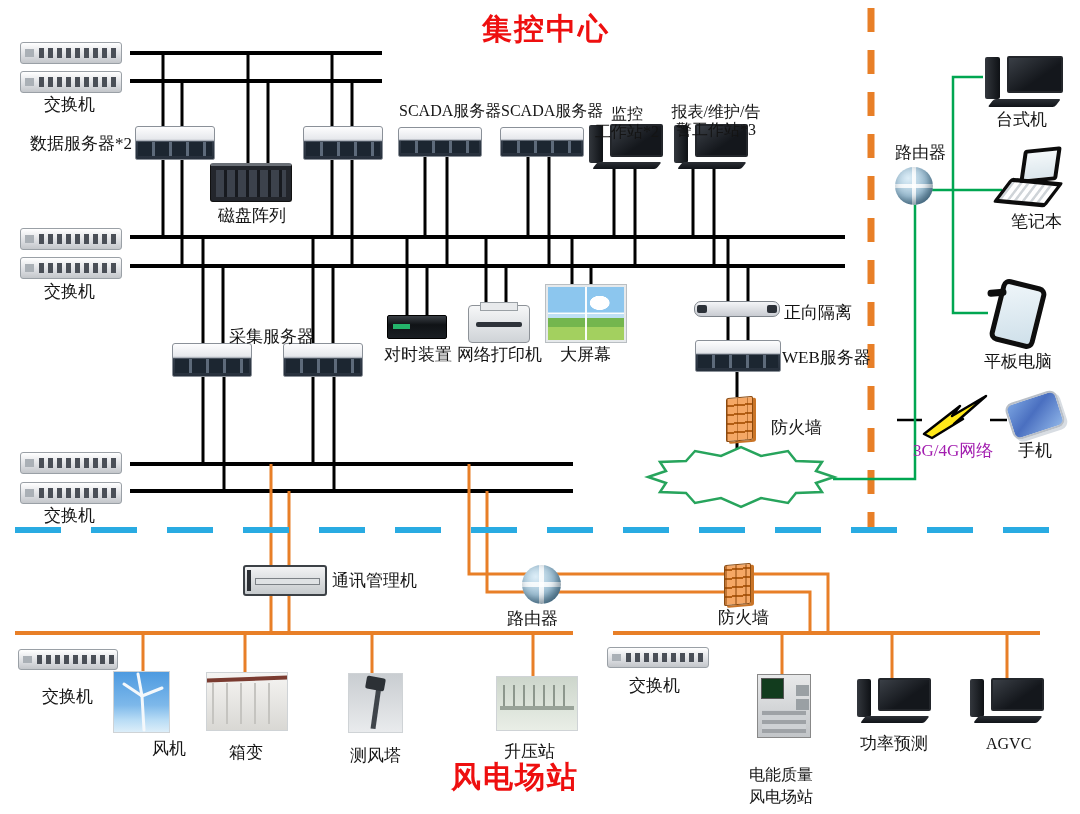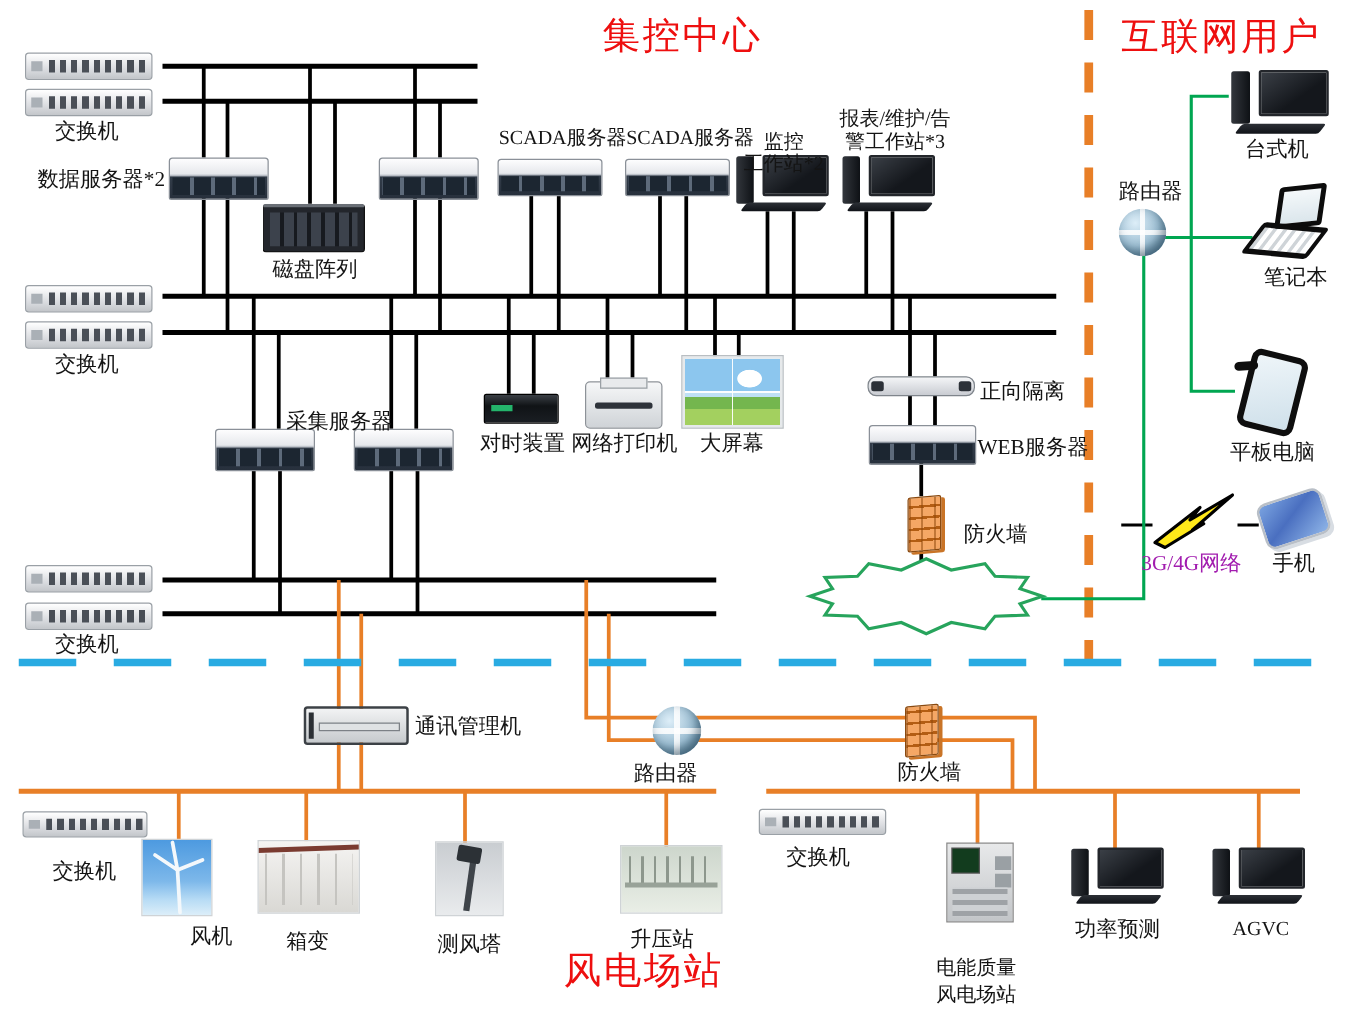--- a/index.html
+++ b/index.html
@@ -1,20 +1,20 @@
 <!DOCTYPE html>
 <html><head>
 <meta charset="utf-8">
 <style>
   html,body{margin:0;padding:0;background:#fff;}
   #canvas{position:relative;width:1080px;height:814px;background:#fff;overflow:hidden;
           font-family:"Liberation Serif","DejaVu Serif",serif;}
   #wires{position:absolute;left:0;top:0;}
 
-  .title{position:absolute;font-weight:normal;font-size:30px;line-height:1.1;color:#ee0f0f;
+  .title{position:absolute;font-weight:bold;font-size:30px;line-height:1.1;color:#ee0f0f;
          letter-spacing:2px;white-space:nowrap;}
   .lbl{position:absolute;font-size:17px;line-height:1.25;color:#141414;white-space:nowrap;}
   .lbl.s{font-size:16px;text-align:center;}
   .lbl2{position:absolute;font-size:16px;line-height:18px;color:#141414;text-align:center;margin-top:27px;}
   .cloud-lbl{position:absolute;left:653px;top:469px;width:176px;text-align:center;
              font-size:19px;color:#2fae68;white-space:nowrap;}
   .maroon{color:#a21caf;}
 
   
   .sw{position:absolute;background:linear-gradient(#ffffff,#d9dbdf 65%,#c3c6ca);
@@ -166,21 +166,20 @@
     <path stroke="#e87f27" stroke-width="7" stroke-dasharray="24 18" fill="none" d="M871 8V528"></path>
 
     <path stroke="#29abe2" stroke-width="6" stroke-dasharray="46 30" fill="none" d="M15 530H1068"></path>
 
     <path stroke="#00a651" stroke-width="2.5" fill="none" d="M983 77H953V313H988 M930 190H1002 M915 203V479H833"></path>
 
     <polygon fill="#ffffff" stroke="#27a45c" stroke-width="2.5" points="834,477 816,483 822,492 796,493 788,503 761,498 741,507 721,498 695,503 686,493 660,492 666,483 648,477 666,471 660,462 686,461 695,451 721,456 741,447 761,456 788,451 796,461 822,462 816,471"></polygon>
   </svg>
 
   <div class="title" style="left:482px;top:12px;">集控中心</div>
-  <div class="title" style="left:897px;top:13px;">互联网用户</div>
   <div class="title" style="left:451px;top:760px;">风电场站</div>
 
   <div class="sw" style="left:20px;top:42px;width:100px;height:20px;"></div>
   <div class="sw" style="left:20px;top:71px;width:100px;height:20px;"></div>
   <div class="lbl" style="left:44px;top:94px;">交换机</div>
 
   <div class="srv" style="left:135px;top:126px;width:78px;height:32px;"></div>
   <div class="srv" style="left:303px;top:126px;width:78px;height:32px;"></div>
   <div class="lbl" style="left:30px;top:133px;">数据服务器*2</div>
 
@@ -200,21 +199,21 @@
   <div class="lbl2" style="left:582px;top:78px;width:90px;">
     <div>监控</div>
     <div>工作站*2</div>
   </div>
 
   <div class="ws" style="left:672px;top:124px;width:76px;height:45px;">
     <div class="tower"></div>
     <div class="mon"></div>
     <div class="kb"></div>
   </div>
-  <div class="lbl2" style="left:660px;top:60px;width:112px;">
+  <div class="lbl2" style="left:660px;top:76px;width:112px;">
     <div>报表/维护/告</div>
     <div>警工作站*3</div>
   </div>
 
   <div class="sw" style="left:20px;top:228px;width:100px;height:20px;"></div>
   <div class="sw" style="left:20px;top:257px;width:100px;height:20px;"></div>
   <div class="lbl" style="left:44px;top:281px;">交换机</div>
 
   <div class="srv" style="left:172px;top:343px;width:78px;height:32px;"></div>
   <div class="srv" style="left:283px;top:343px;width:78px;height:32px;"></div>

